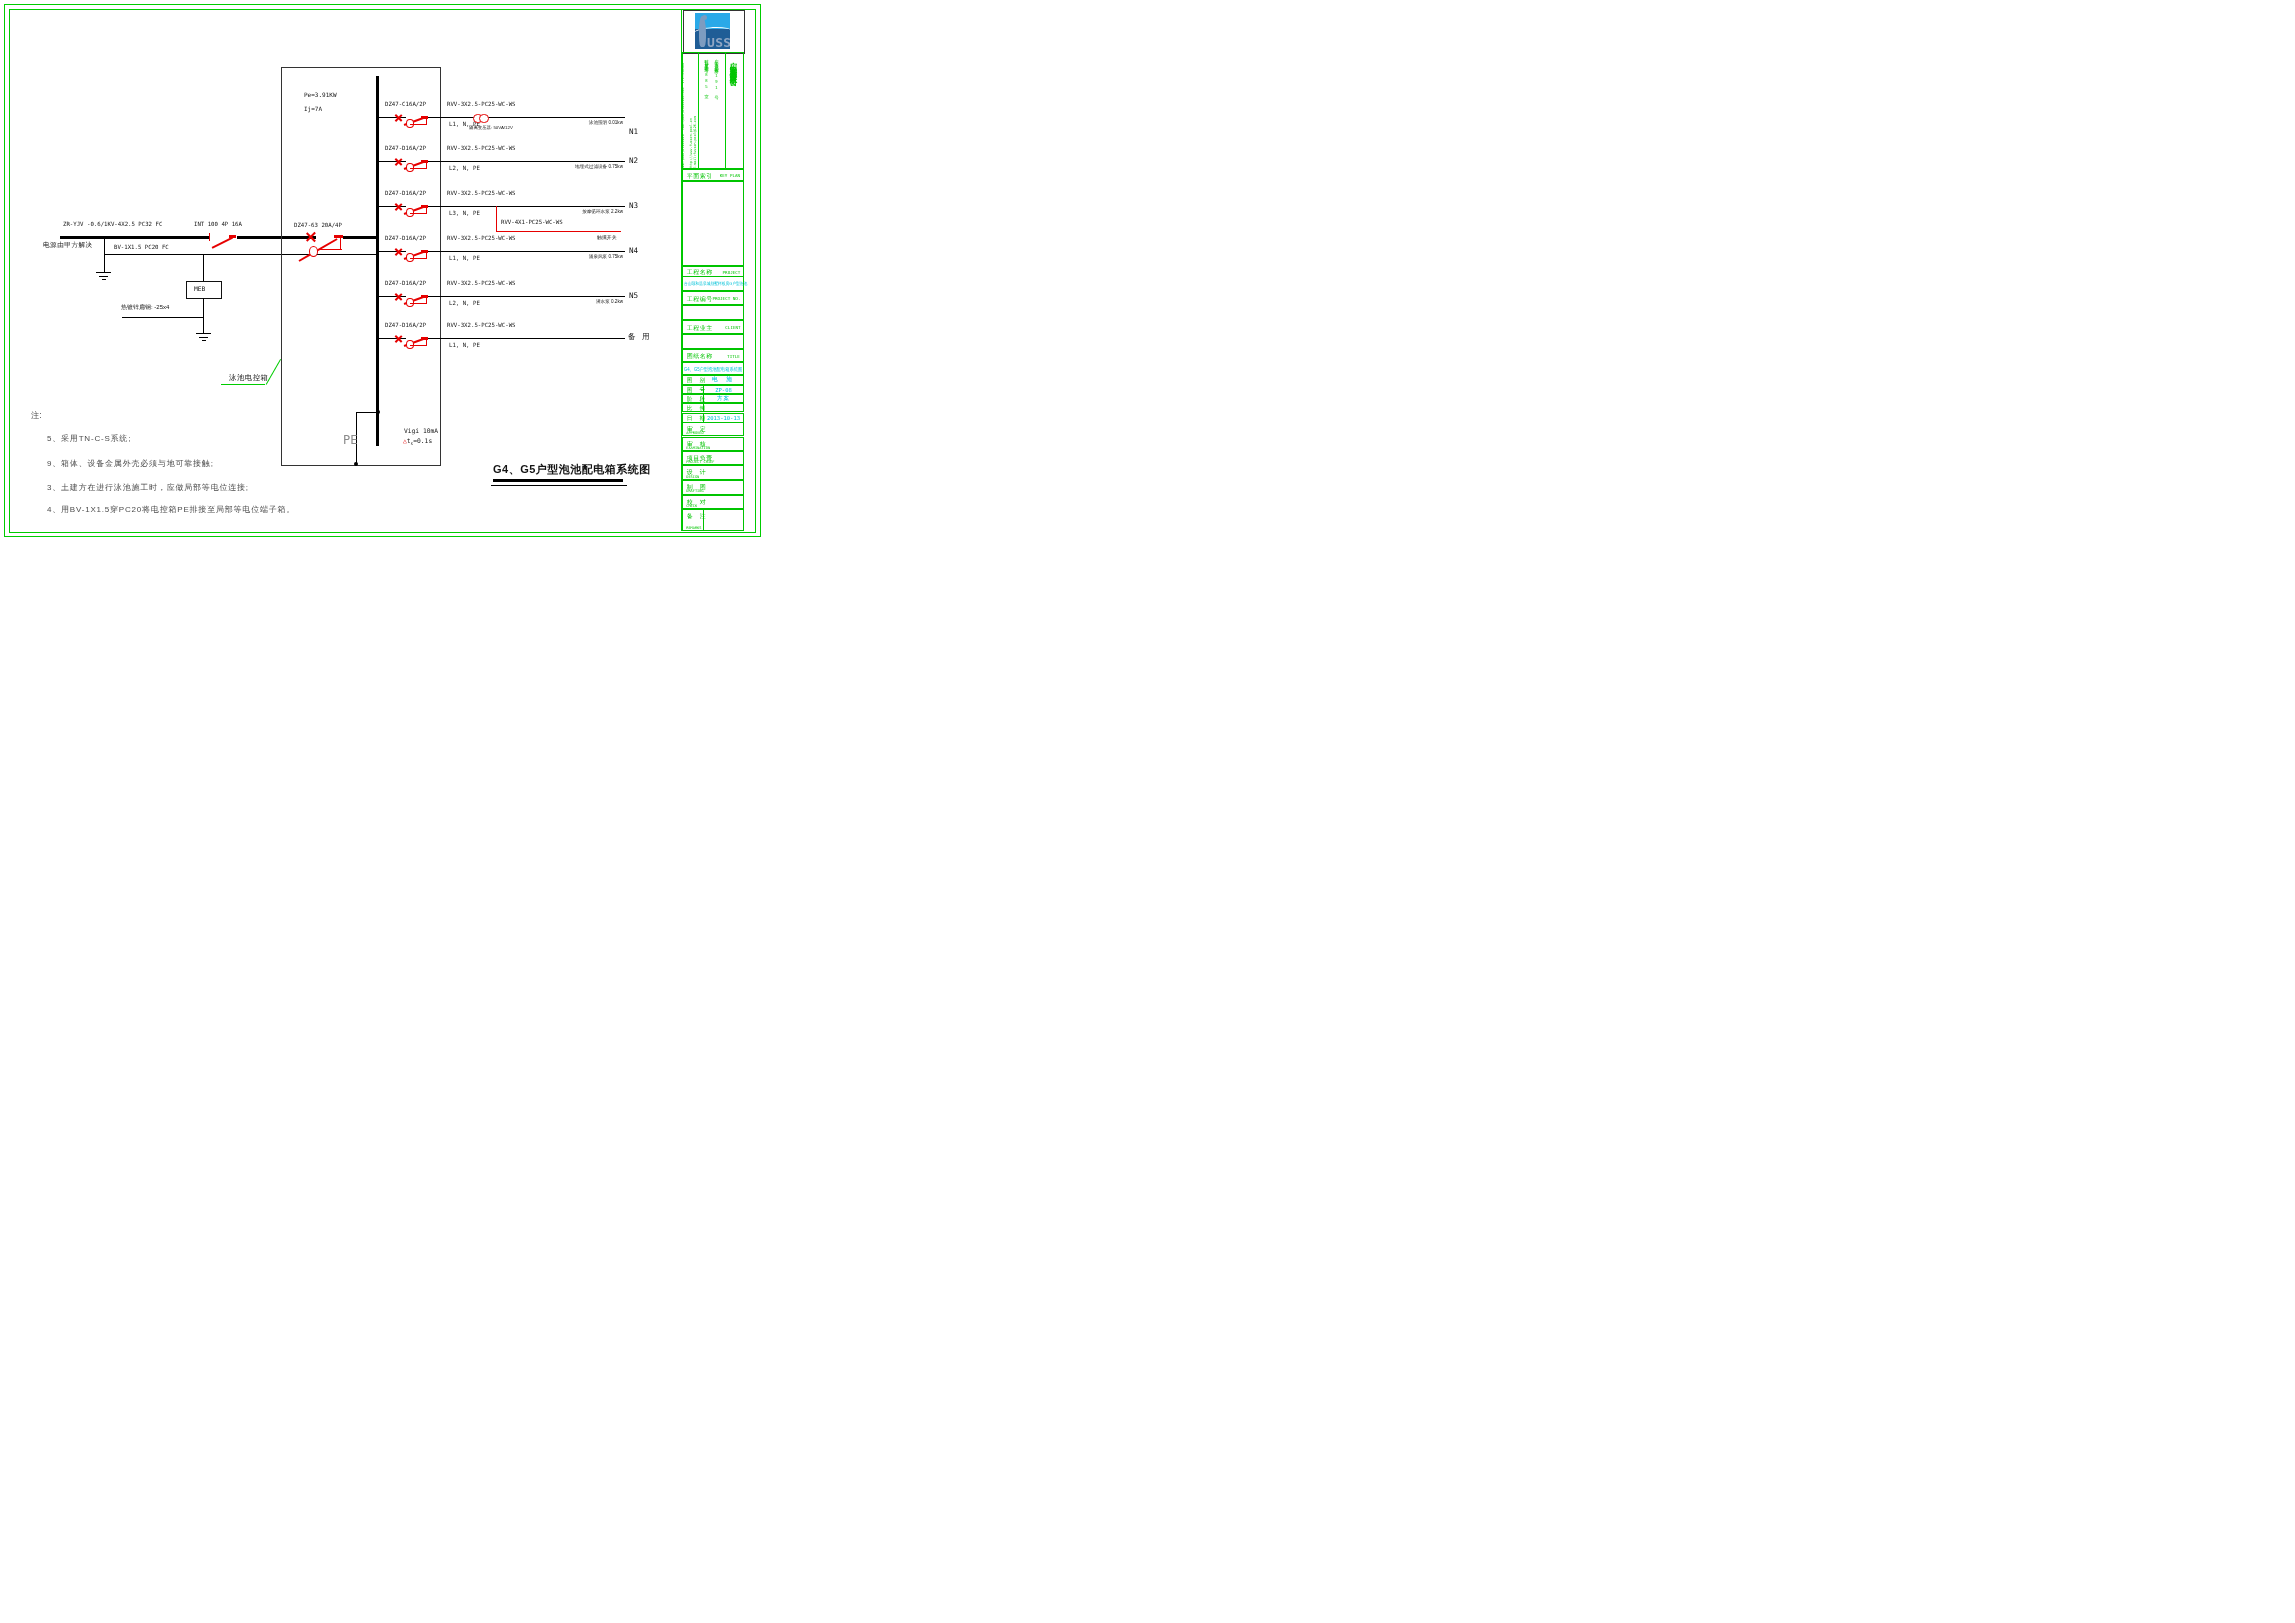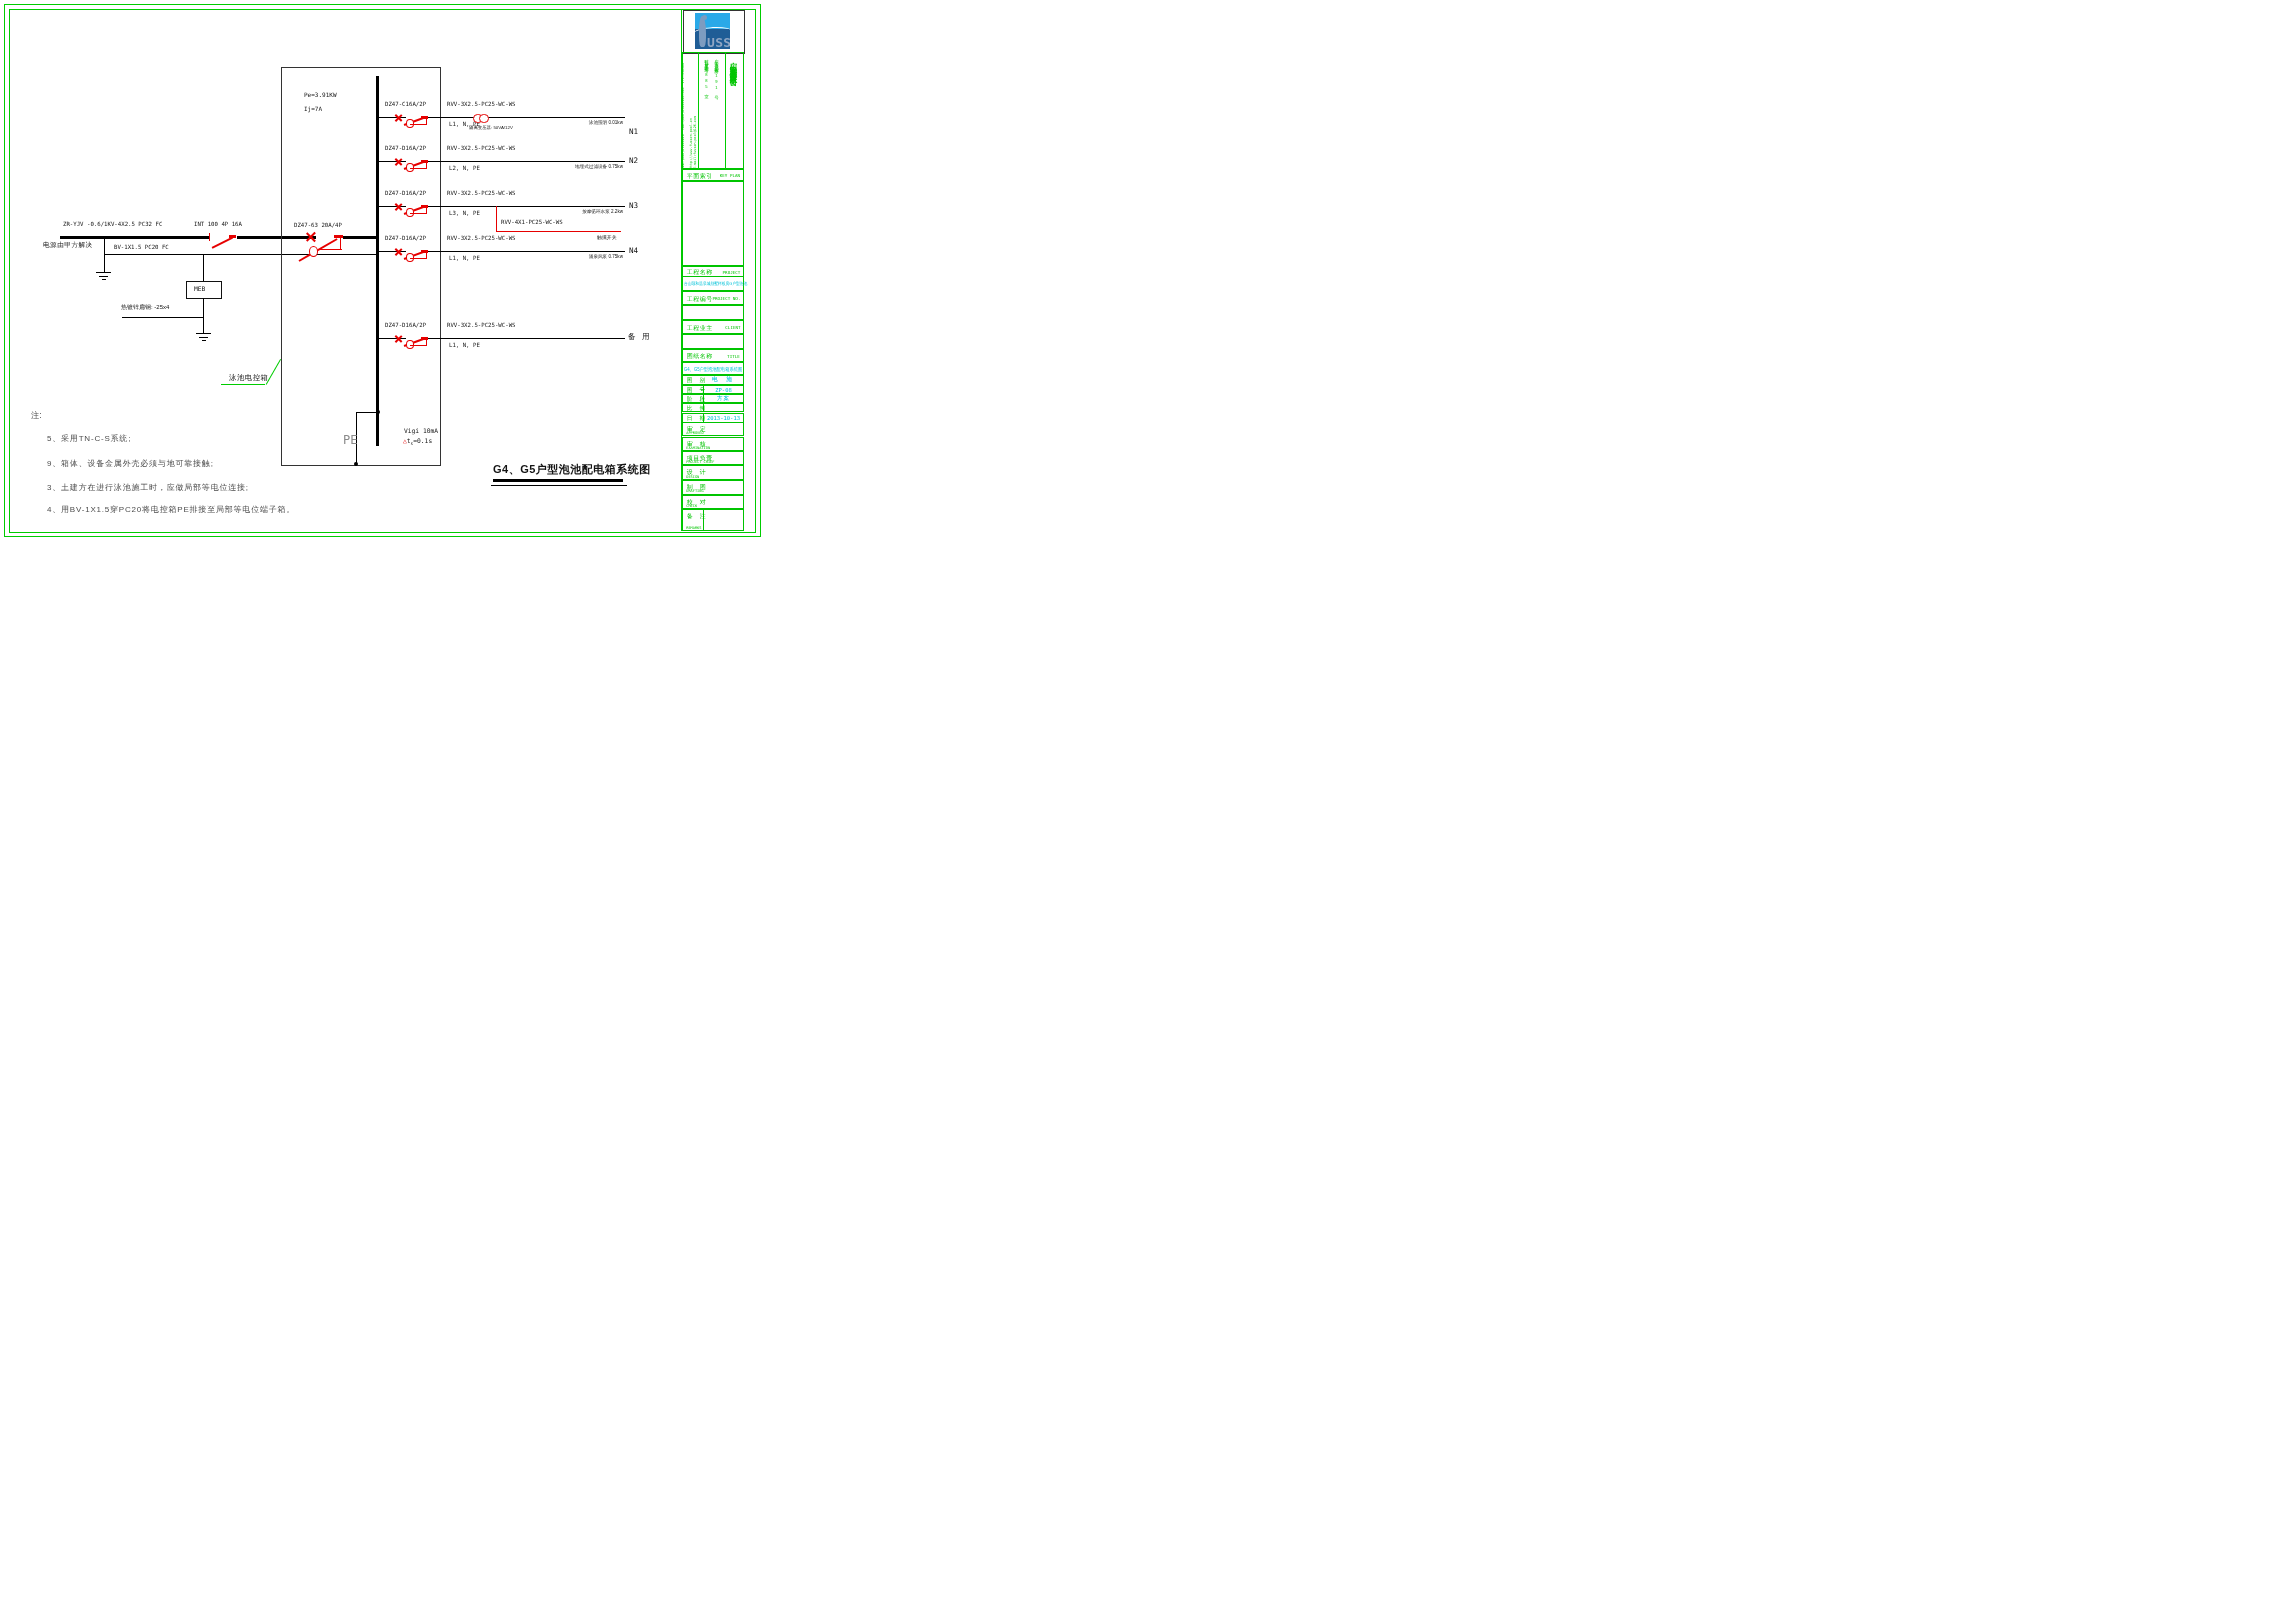--- a/index.html
+++ b/index.html
@@ -191,20 +191,38 @@
         <span class="lv"></span>
         <span class="lh"></span>
     </div>
     <div class="t" style="left:385px;top:0;font-size:5.7px;">DZ47-D16A/2P</div>
     <div class="t" style="left:447px;top:0;font-size:5.7px;">RVV-3X2.5-PC25-WC-WS</div>
     <div class="t" style="left:449px;top:20px;font-size:5.7px;">L1, N, PE</div>
     <div class="tc" style="right:142px;top:19px;font-size:4.6px;">涌泉风泵 0.75kw</div>
     <div class="t" style="left:629px;top:11px;font-size:7.6px;">N4</div>
   </div>
 
+  <div class="abs" style="left:0;top:280px;width:765px;height:60px;">
+    <div class="hl" style="left:378px;top:15.6px;width:28px;height:1.7px;"></div>
+    <div class="hl" style="left:428px;top:15.6px;width:197px;height:1.7px;"></div>
+    <div class="brk" style="left:390px;top:6px;">
+      <span class="xb x1"></span>
+        <span class="xb x2"></span>
+        <span class="blade"></span>
+        <span class="cap"></span>
+        <span class="circ"></span>
+        <span class="lv"></span>
+        <span class="lh"></span>
+    </div>
+    <div class="t" style="left:385px;top:0;font-size:5.7px;">DZ47-D16A/2P</div>
+    <div class="t" style="left:447px;top:0;font-size:5.7px;">RVV-3X2.5-PC25-WC-WS</div>
+    <div class="t" style="left:449px;top:20px;font-size:5.7px;">L2, N, PE</div>
+    <div class="tc" style="right:142px;top:19px;font-size:4.6px;">潜水泵 0.2kw</div>
+    <div class="t" style="left:629px;top:11px;font-size:7.6px;">N5</div>
+  </div>
 
   <div class="abs" style="left:0;top:322px;width:765px;height:60px;">
     <div class="hl" style="left:378px;top:15.6px;width:28px;height:1.7px;"></div>
     <div class="hl" style="left:428px;top:15.6px;width:197px;height:1.7px;"></div>
     <div class="brk" style="left:390px;top:6px;">
       <span class="xb x1"></span>
         <span class="xb x2"></span>
         <span class="blade"></span>
         <span class="cap"></span>
         <span class="circ"></span>

